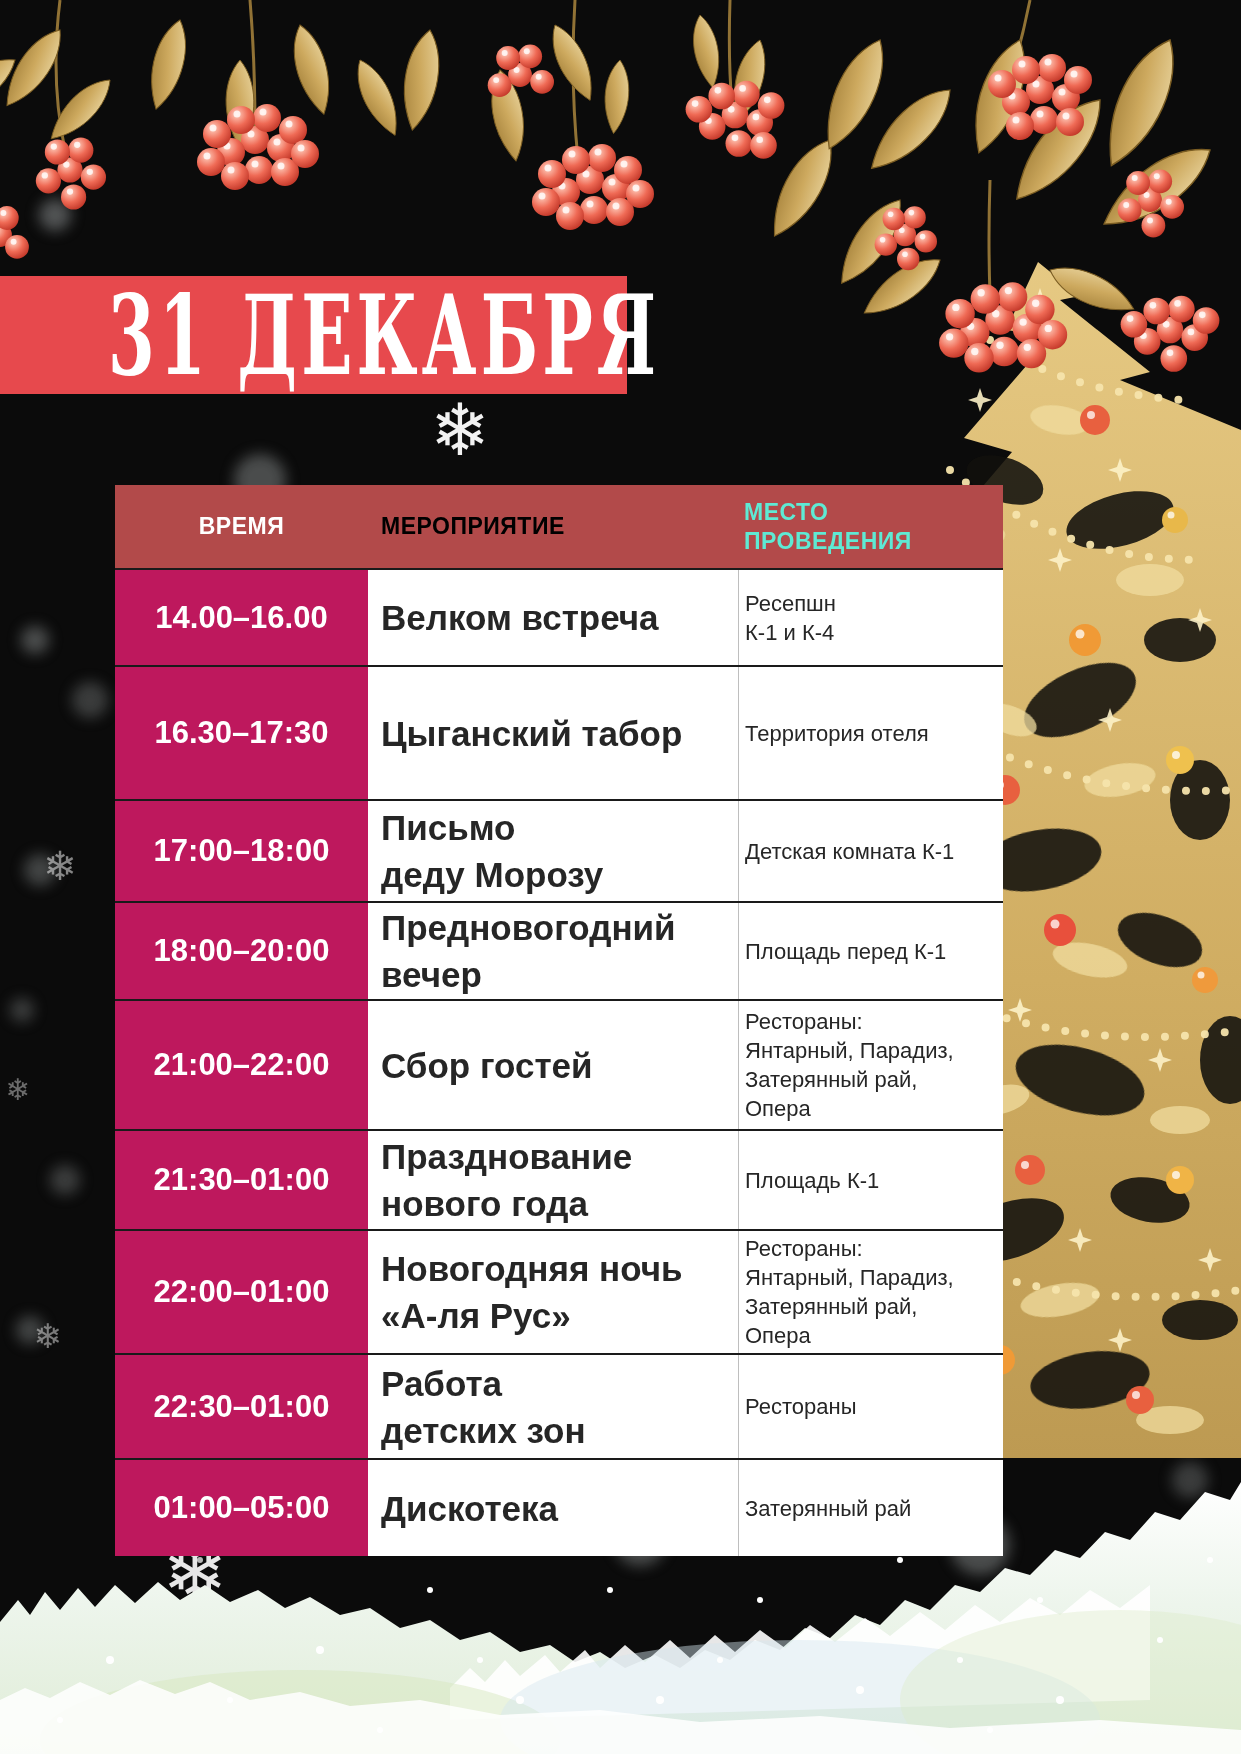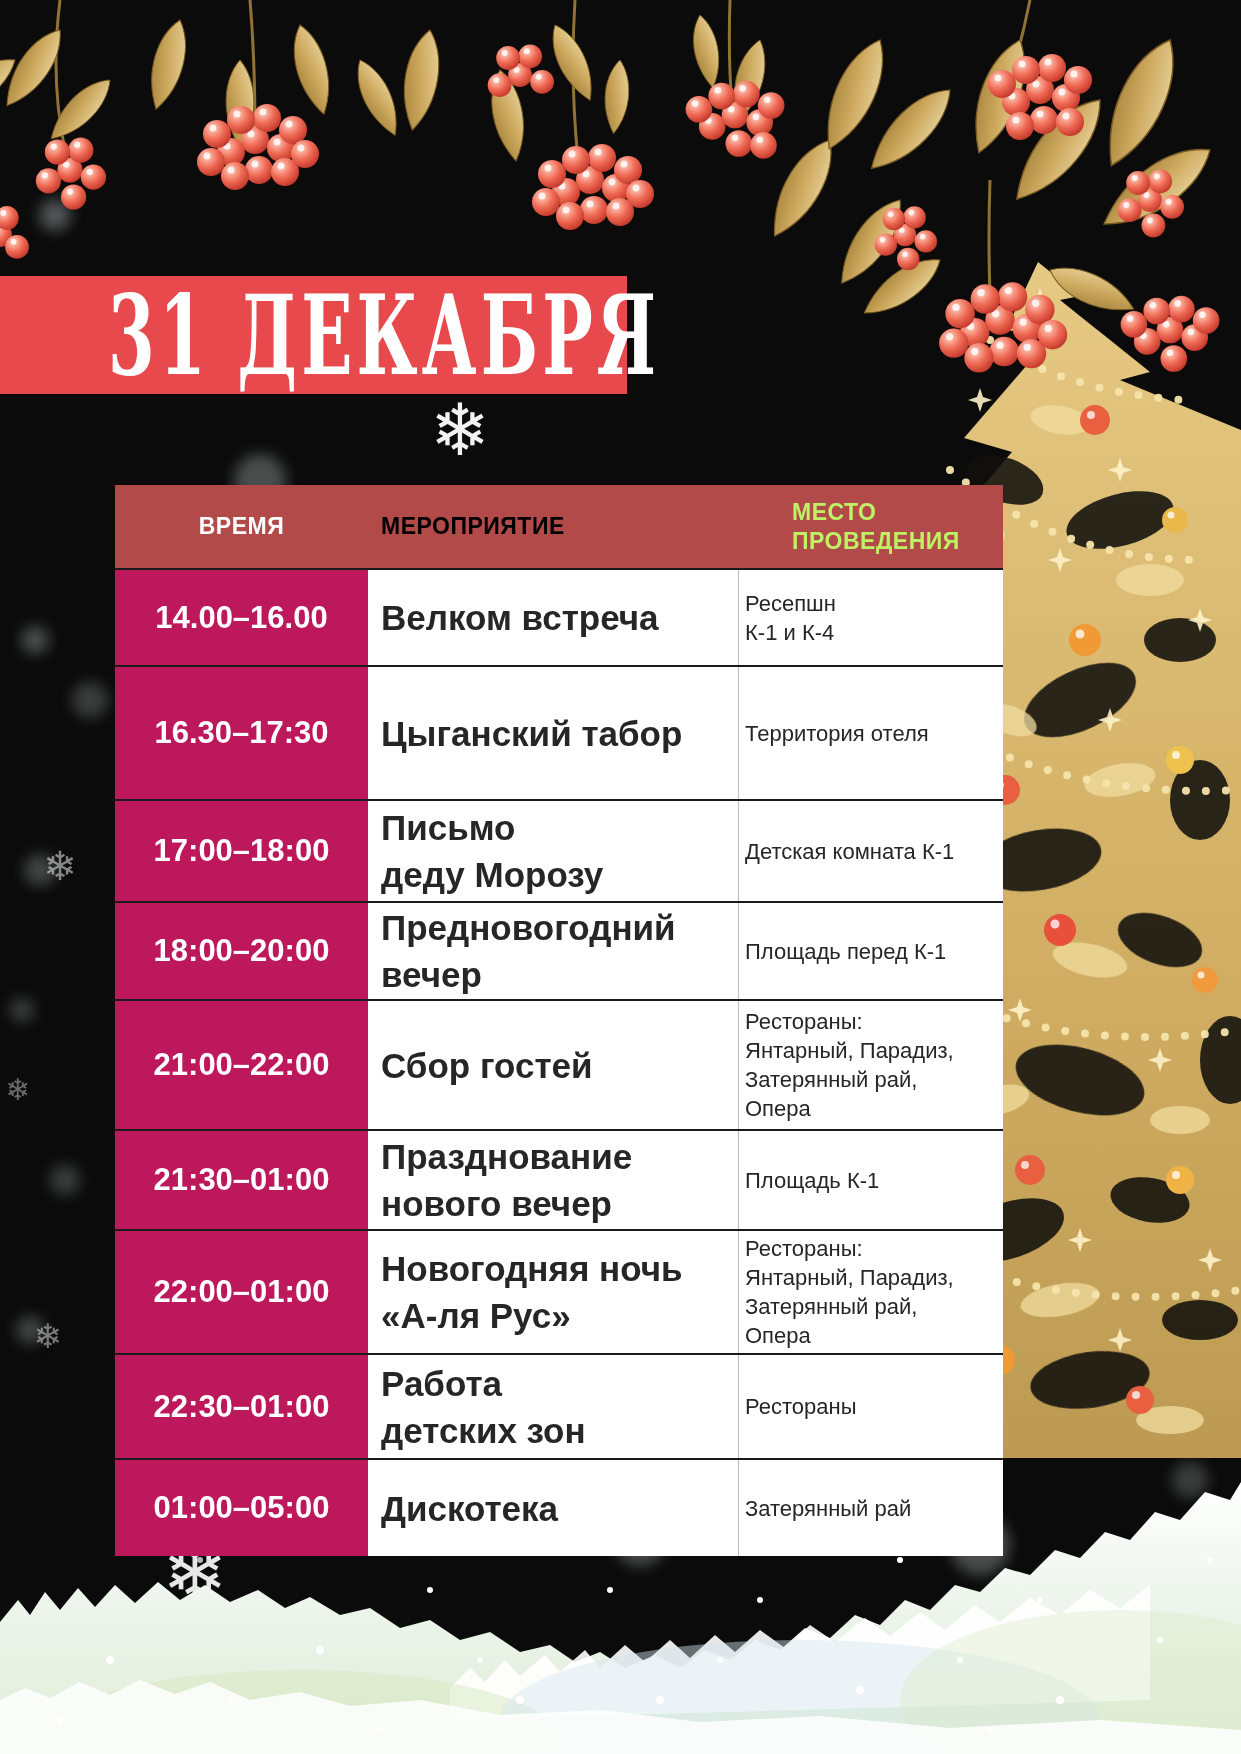--- a/index.html
+++ b/index.html
@@ -23,21 +23,21 @@
   .r1{height:97px}.r2{height:134px}.r3{height:102px}.r4{height:98px}.r5{height:130px}
   .r6{height:100px}.r7{height:124px}.r8{height:105px}.r9{height:98px}
   .cell{display:flex;align-items:center;box-sizing:border-box;white-space:pre-line;}
   .time{justify-content:center;background:#be185d;color:#ffffff;font-weight:bold;font-size:31px;}
   .hdr .time{background:transparent;color:#ffffff;}
   .event{background:#ffffff;color:#262626;font-weight:bold;font-size:35px;line-height:47px;padding-left:13px;}
   .hdr .event{background:transparent;color:#000000;}
   .venue{background:#ffffff;color:#262626;font-weight:normal;font-size:22px;line-height:29px;
          padding-left:6px;padding-right:10px;}
   .body-row .venue{border-left:1px solid rgba(40,40,40,.30);}
-  .hdr .venue{background:transparent;color:#bef264;margin-left:48px;}
+  .hdr .venue{background:transparent;color:#5eead4;}
 </style>
 </head>
 <body>
 
 <div class="poster">
 
   <svg class="bg" viewBox="0 0 1241 1754" aria-hidden="true">
     <defs>
       <linearGradient id="gLeaf" x1="0" y1="0" x2="1" y2="1">
         <stop offset="0" stop-color="#f0dfae"></stop>
@@ -473,21 +473,21 @@
       <div class="cell event">Сбор гостей</div>
       <div class="cell venue">Рестораны:
 Янтарный, Парадиз,
 Затерянный рай,
 Опера</div>
     </div>
 
     <div class="trow body-row r6">
       <div class="cell time">21:30–01:00</div>
       <div class="cell event">Празднование
-нового вечер</div>
+нового года</div>
       <div class="cell venue">Площадь К-1</div>
     </div>
 
     <div class="trow body-row r7">
       <div class="cell time">22:00–01:00</div>
       <div class="cell event">Новогодняя ночь
 «А-ля Рус»</div>
       <div class="cell venue">Рестораны:
 Янтарный, Парадиз,
 Затерянный рай,

